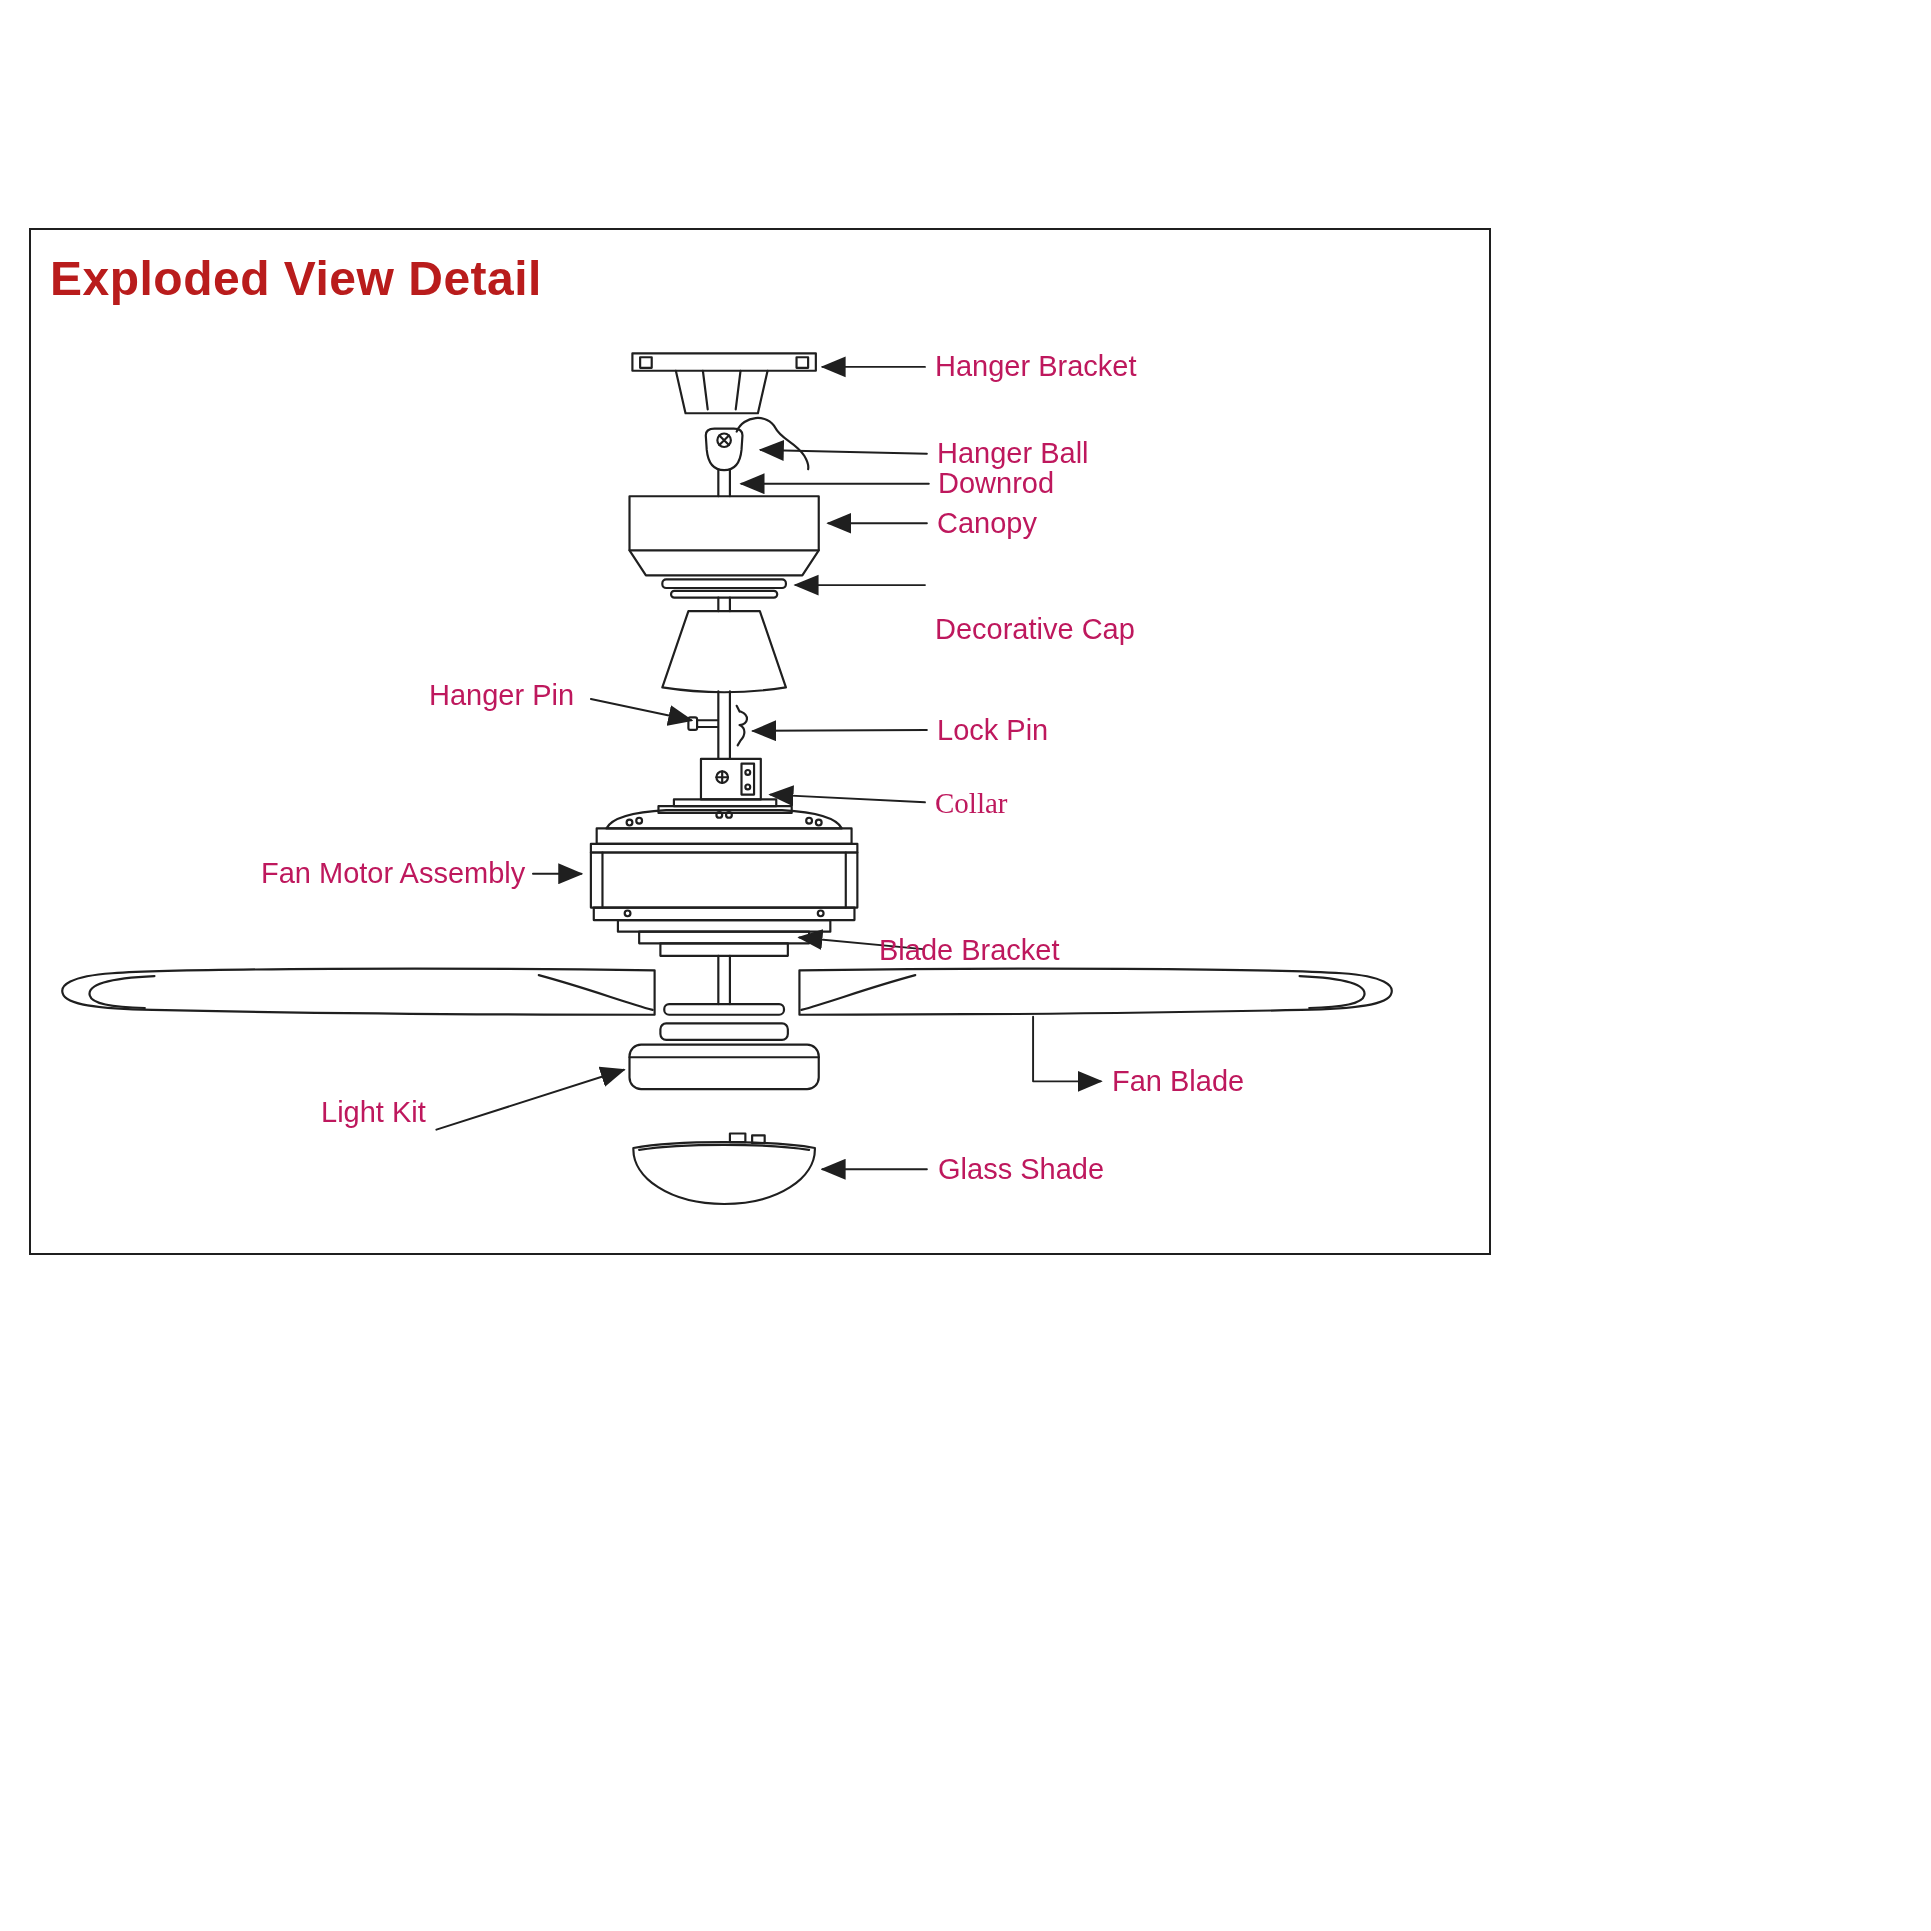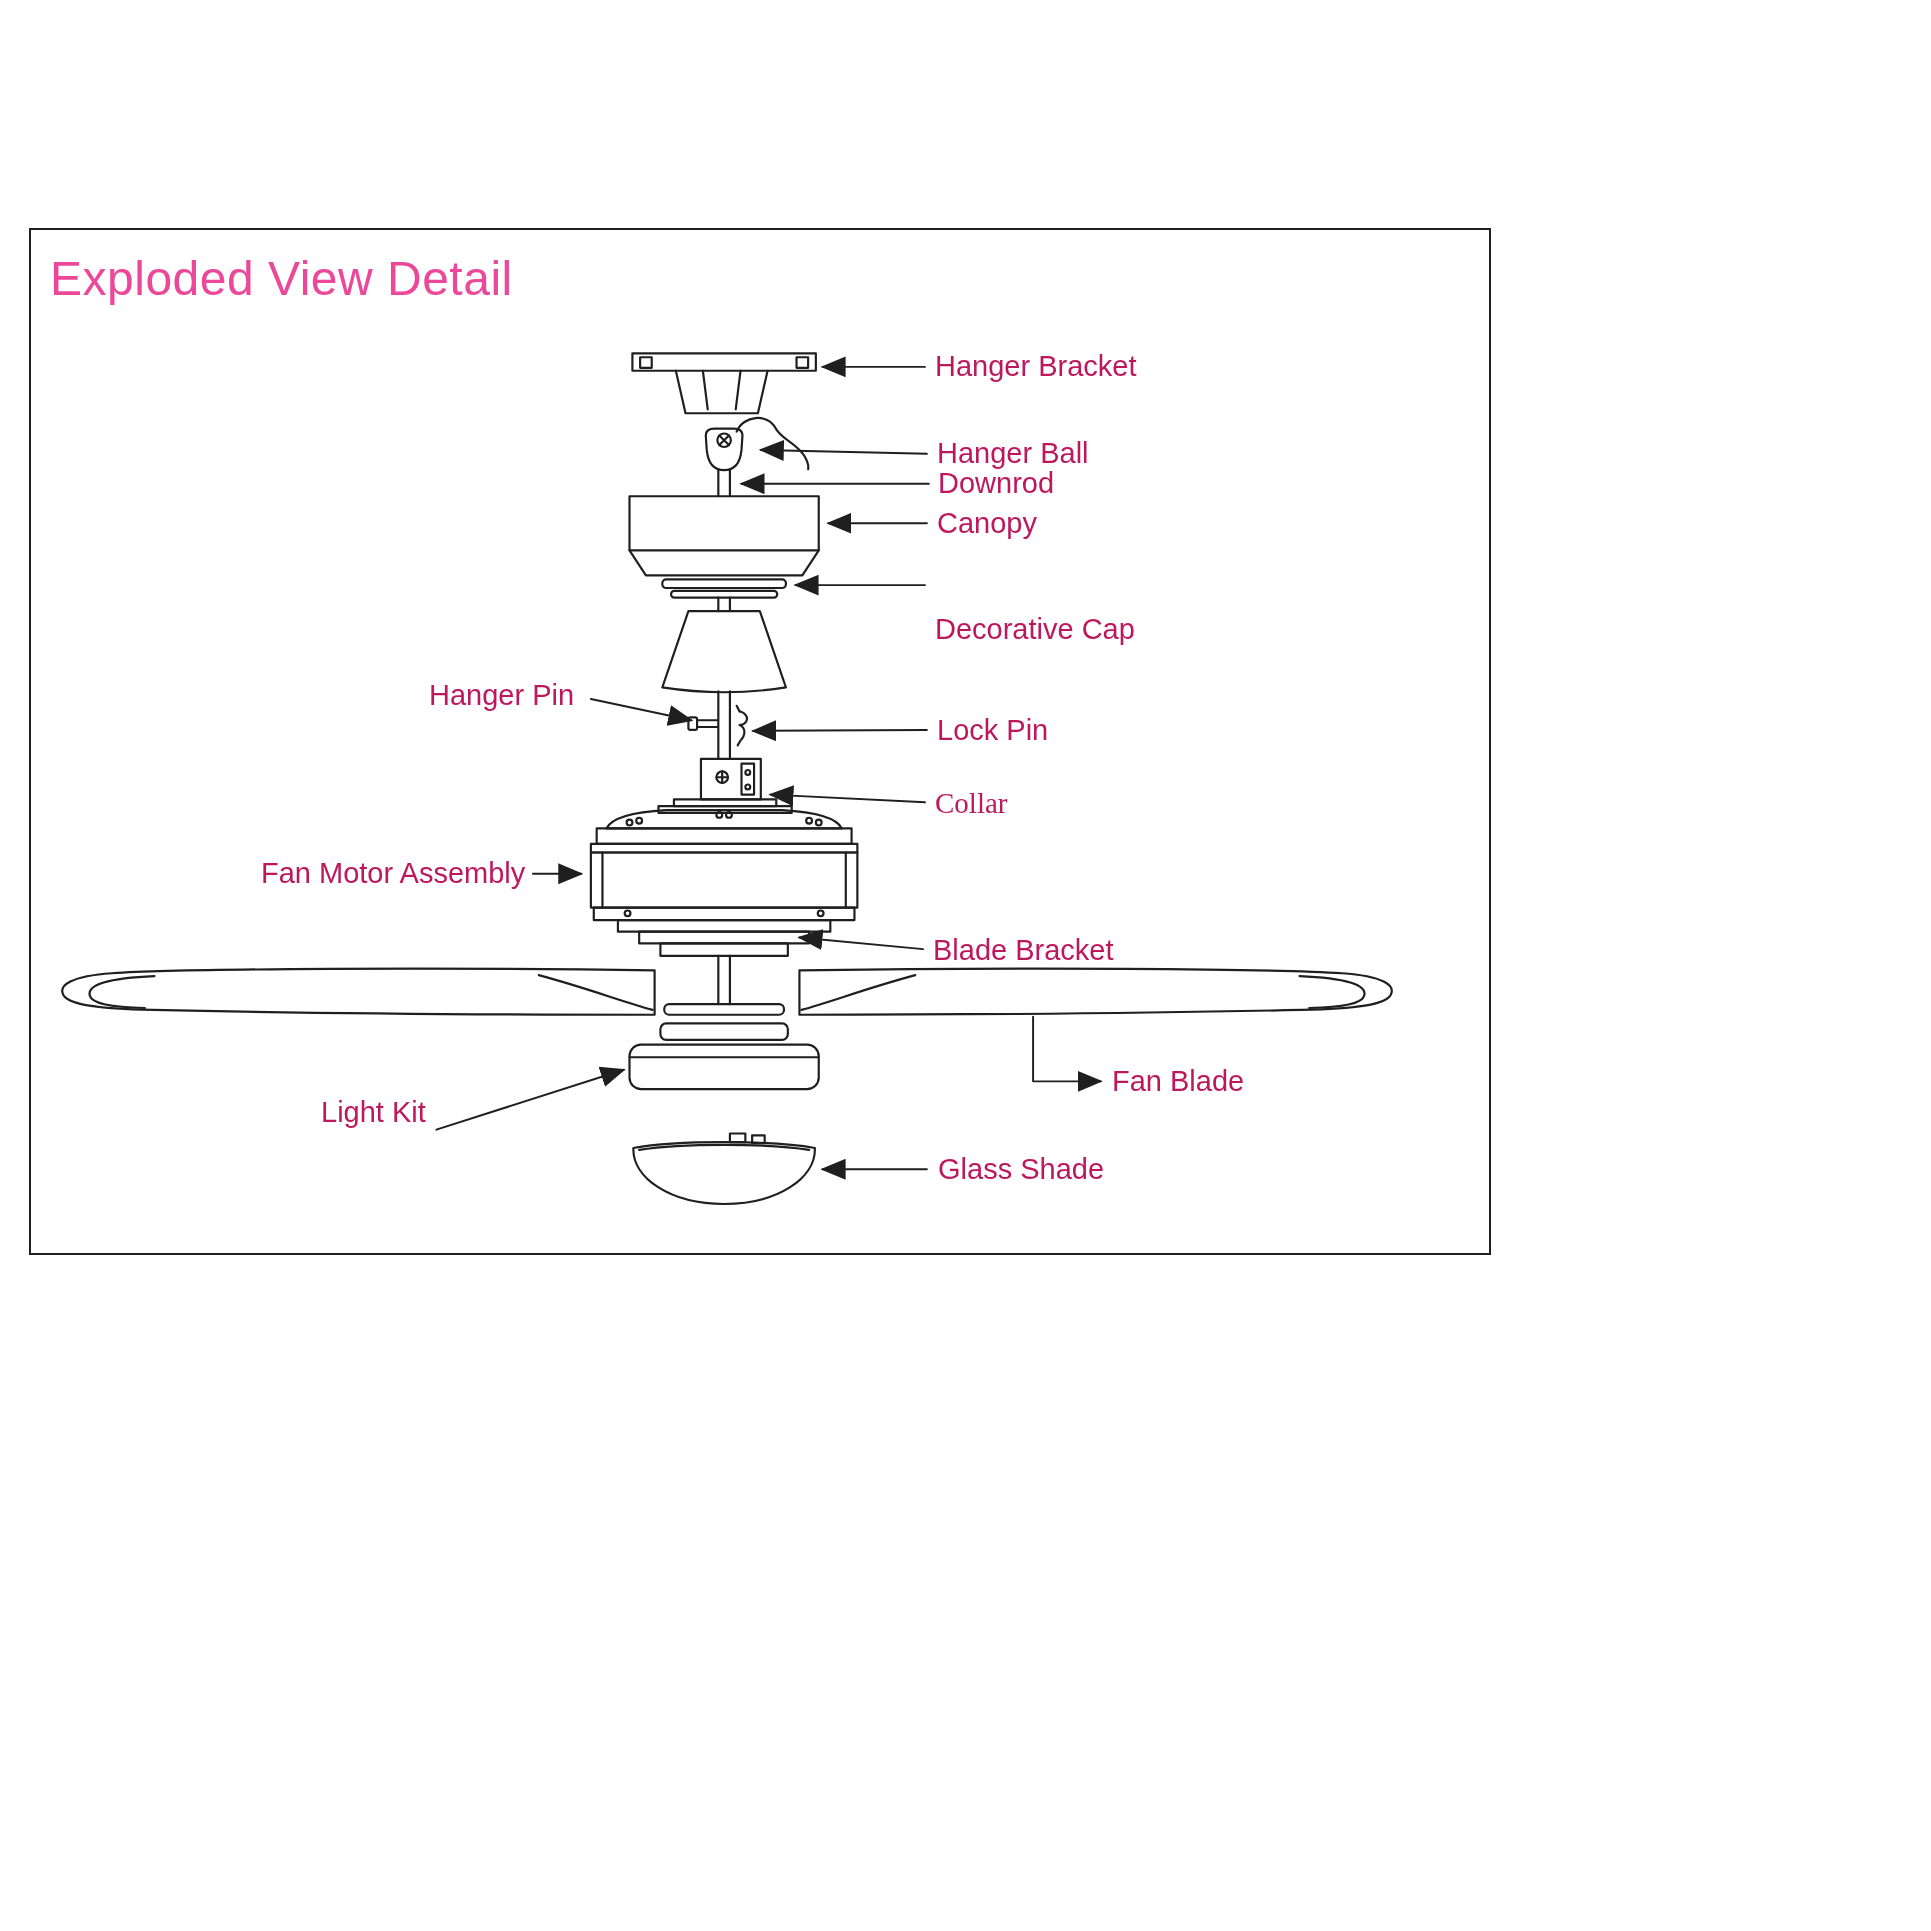--- a/index.html
+++ b/index.html
@@ -22,23 +22,23 @@
     height: 1027px;
     box-sizing: border-box;
     border: 2.9px solid #1f1f1f;
     background: #ffffff;
   }
   .title {
     position: absolute;
     left: 50px;
     top: 251px;
     font-size: 48px;
-    font-weight: normal;
+    font-weight: bold;
     letter-spacing: 0.5px;
-    color: #ec4899;
+    color: #b91c1c;
     white-space: nowrap;
   }
   svg.diagram {
     position: absolute;
     left: 0;
     top: 0;
     width: 1931px;
     height: 1931px;
   }
   svg.diagram path,
@@ -203,17 +203,17 @@
 
 <div class="label" style="left:935px; top:350px;">Hanger Bracket</div>
 <div class="label" style="left:937px; top:437px;">Hanger Ball</div>
 <div class="label" style="left:938px; top:467px;">Downrod</div>
 <div class="label" style="left:937px; top:507px;">Canopy</div>
 <div class="label" style="left:935px; top:569px;margin-top:44px;">Decorative Cap</div>
 <div class="label" style="left:429px; top:679px;">Hanger Pin</div>
 <div class="label" style="left:937px; top:714px;">Lock Pin</div>
 <div class="label" style="left:935px; top:787px;font-family:Liberation Serif, serif;">Collar</div>
 <div class="label" style="left:261px; top:857px;text-align:right;">Fan Motor Assembly</div>
-<div class="label" style="left:933px; top:934px;">Blade Bracket</div>
+<div class="label" style="left:879px; top:934px;">Blade Bracket</div>
 <div class="label" style="left:1112px; top:1065px;">Fan Blade</div>
 <div class="label" style="left:321px; top:1096px;">Light Kit</div>
 <div class="label" style="left:938px; top:1153px;">Glass Shade</div>
 
 
 </body></html>

